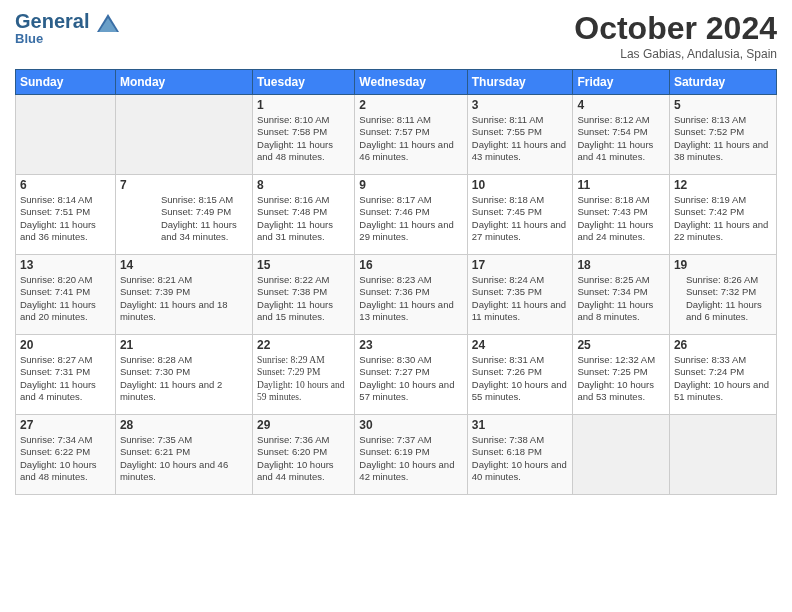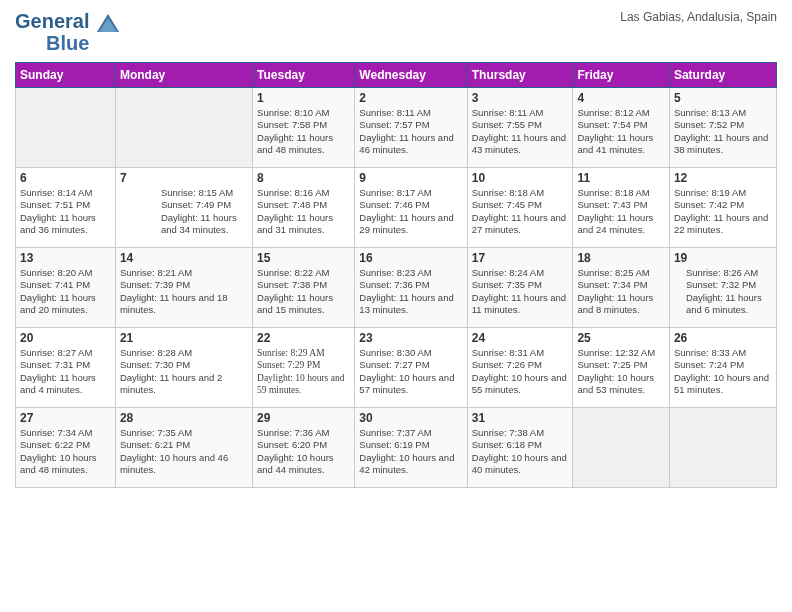--- a/index.html
+++ b/index.html
@@ -35,21 +35,21 @@
     .location {
       font-size: 12px;
       color: #555;
     }
     table {
       width: 100%;
       border-collapse: collapse;
       font-size: 10.5px;
     }
     thead tr {
-      background-color: #a21caf;
+      background-color: #3b82f6;
       color: white;
     }
     thead th {
       padding: 5px 4px;
       text-align: left;
       font-size: 12px;
       font-weight: bold;
       border: 1px solid #2a5a8a;
     }
     tbody tr {
@@ -93,24 +93,25 @@
       <div>
         <div style="display:flex;align-items:center;">
           <div style="font-size:20px;font-weight:bold;color:#2c5f8a;line-height:1.1;">
             <span>General</span>
             <svg width="22" height="18" viewBox="0 0 22 18" style="vertical-align:middle;margin-left:2px;">
               <polygon points="11,0 22,18 0,18" fill="#3a6ea5"></polygon>
               <polygon points="11,4 20,18 2,18" fill="#6a9fc8"></polygon>
             </svg>
           </div>
         </div>
-        <div style="font-size:20px;font-weight:bold;color:#3a6ea5;line-height:1.1;margin-left:31px;">Blue</div>
+        <div style="font-size:13px;font-weight:bold;color:#3a6ea5;line-height:1.1;">Blue</div>
       </div>
     </div>
     <div class="title-area">
+      <div class="month-title">October 2024</div>
       <div class="location">Las Gabias, Andalusia, Spain</div>
     </div>
   </div>
 
   <table>
     <thead>
       <tr>
       <th>Sunday</th>
           <th>Monday</th>
           <th>Tuesday</th>

